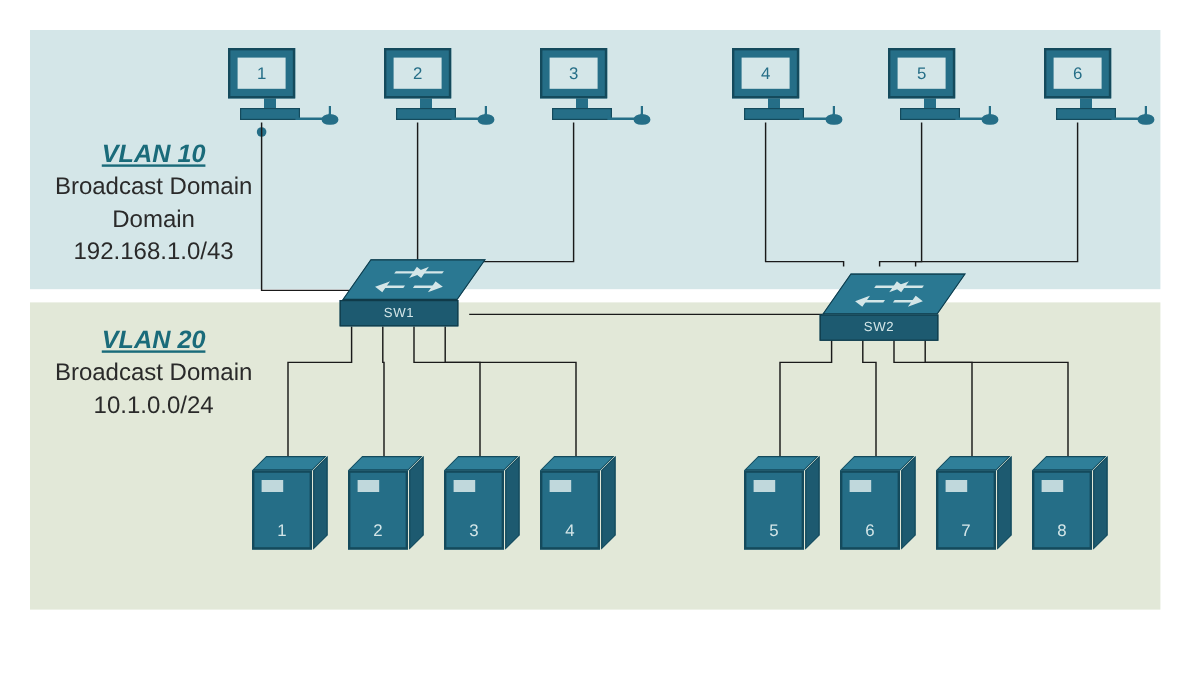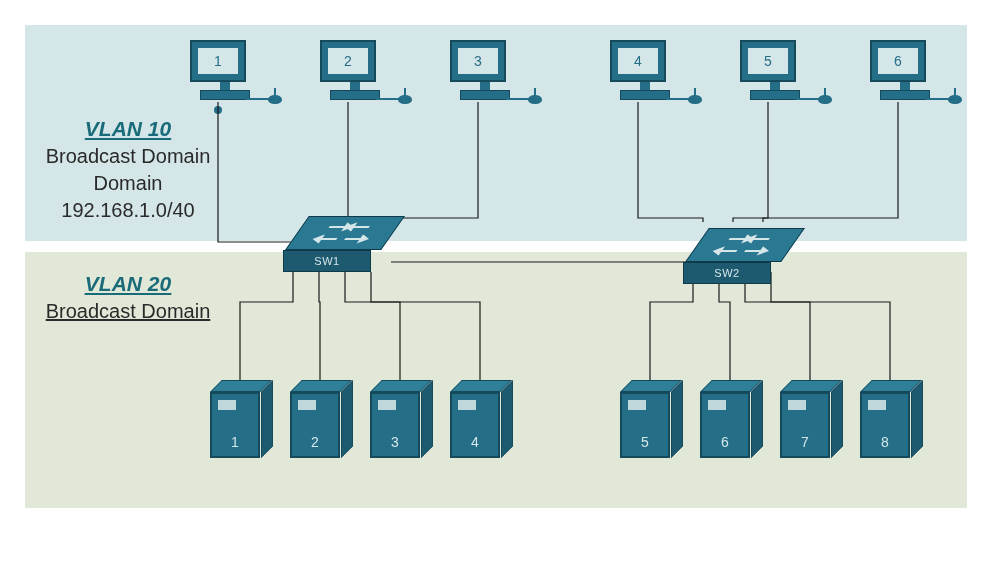--- a/index.html
+++ b/index.html
@@ -35,21 +35,21 @@
     line-height: 1.35;
   }
   .zone-label .title {
     font-style: italic;
     font-weight: 700;
     text-decoration: underline;
     color: #1a6b7a;
     font-size: 21px;
   }
   .zone-top .zone-label { top: 90px; }
-  .zone-bottom .zone-label { top: 18px; text-decoration: underline; }
+  .zone-bottom .zone-label { top: 18px; }
   svg.canvas {
     position: absolute;
     left: 0; top: 0;
     width: 1000px; height: 563px;
     pointer-events: none;
   }
   .pc {
     position: absolute;
     width: 70px;
   }
@@ -117,21 +117,21 @@
   }
   .switch .top3d {
     width: 96px; height: 34px;
     background: #2a7892;
     border: 1px solid #0f3a49;
     transform: skewX(-35deg);
     margin-left: 14px;
   }
   .switch .top3d svg { display:block; margin:2px auto; }
   .switch .front {
-    width: 88px; height: 22px;
+    width: 99px; height: 22px;
     background: #1d5a70;
     border: 1px solid #0f3a49;
     color: #d4e6e8;
     font-size: 11px;
     text-align: center;
     line-height: 20px;
     letter-spacing: 0.5px;
   }
   .server {
     position: absolute;
@@ -173,28 +173,29 @@
   }
 </style>
 </head>
 <body>
 
 <div class="zone zone-top">
   <div class="zone-label">
     <div class="title">VLAN 10</div>
     <div>Broadcast Domain</div>
     <div>Domain</div>
-    <div>192.168.1.0/40</div>
+    <div>192.168.1.0/43</div>
   </div>
 </div>
 
 <div class="zone zone-bottom">
   <div class="zone-label">
     <div class="title">VLAN 20</div>
     <div>Broadcast Domain</div>
+    <div>10.1.0.0/24</div>
   </div>
 </div>
 
 <svg class="canvas" id="wires">
     <line x1="391" y1="262" x2="687" y2="262" stroke="#1a1a1a" stroke-width="1.2"></line>
     <circle cx="218" cy="110" r="4" fill="#256e87"></circle>
     <polyline points="218,102 218,242 291,242" stroke="#1a1a1a" stroke-width="1.2" fill="none"></polyline>
     <polyline points="348,102 348,218 333,218 333,222" stroke="#1a1a1a" stroke-width="1.2" fill="none"></polyline>
     <polyline points="478,102 478,218 363,218 363,222" stroke="#1a1a1a" stroke-width="1.2" fill="none"></polyline>
     <polyline points="638,102 638,218 703,218 703,222" stroke="#1a1a1a" stroke-width="1.2" fill="none"></polyline>

